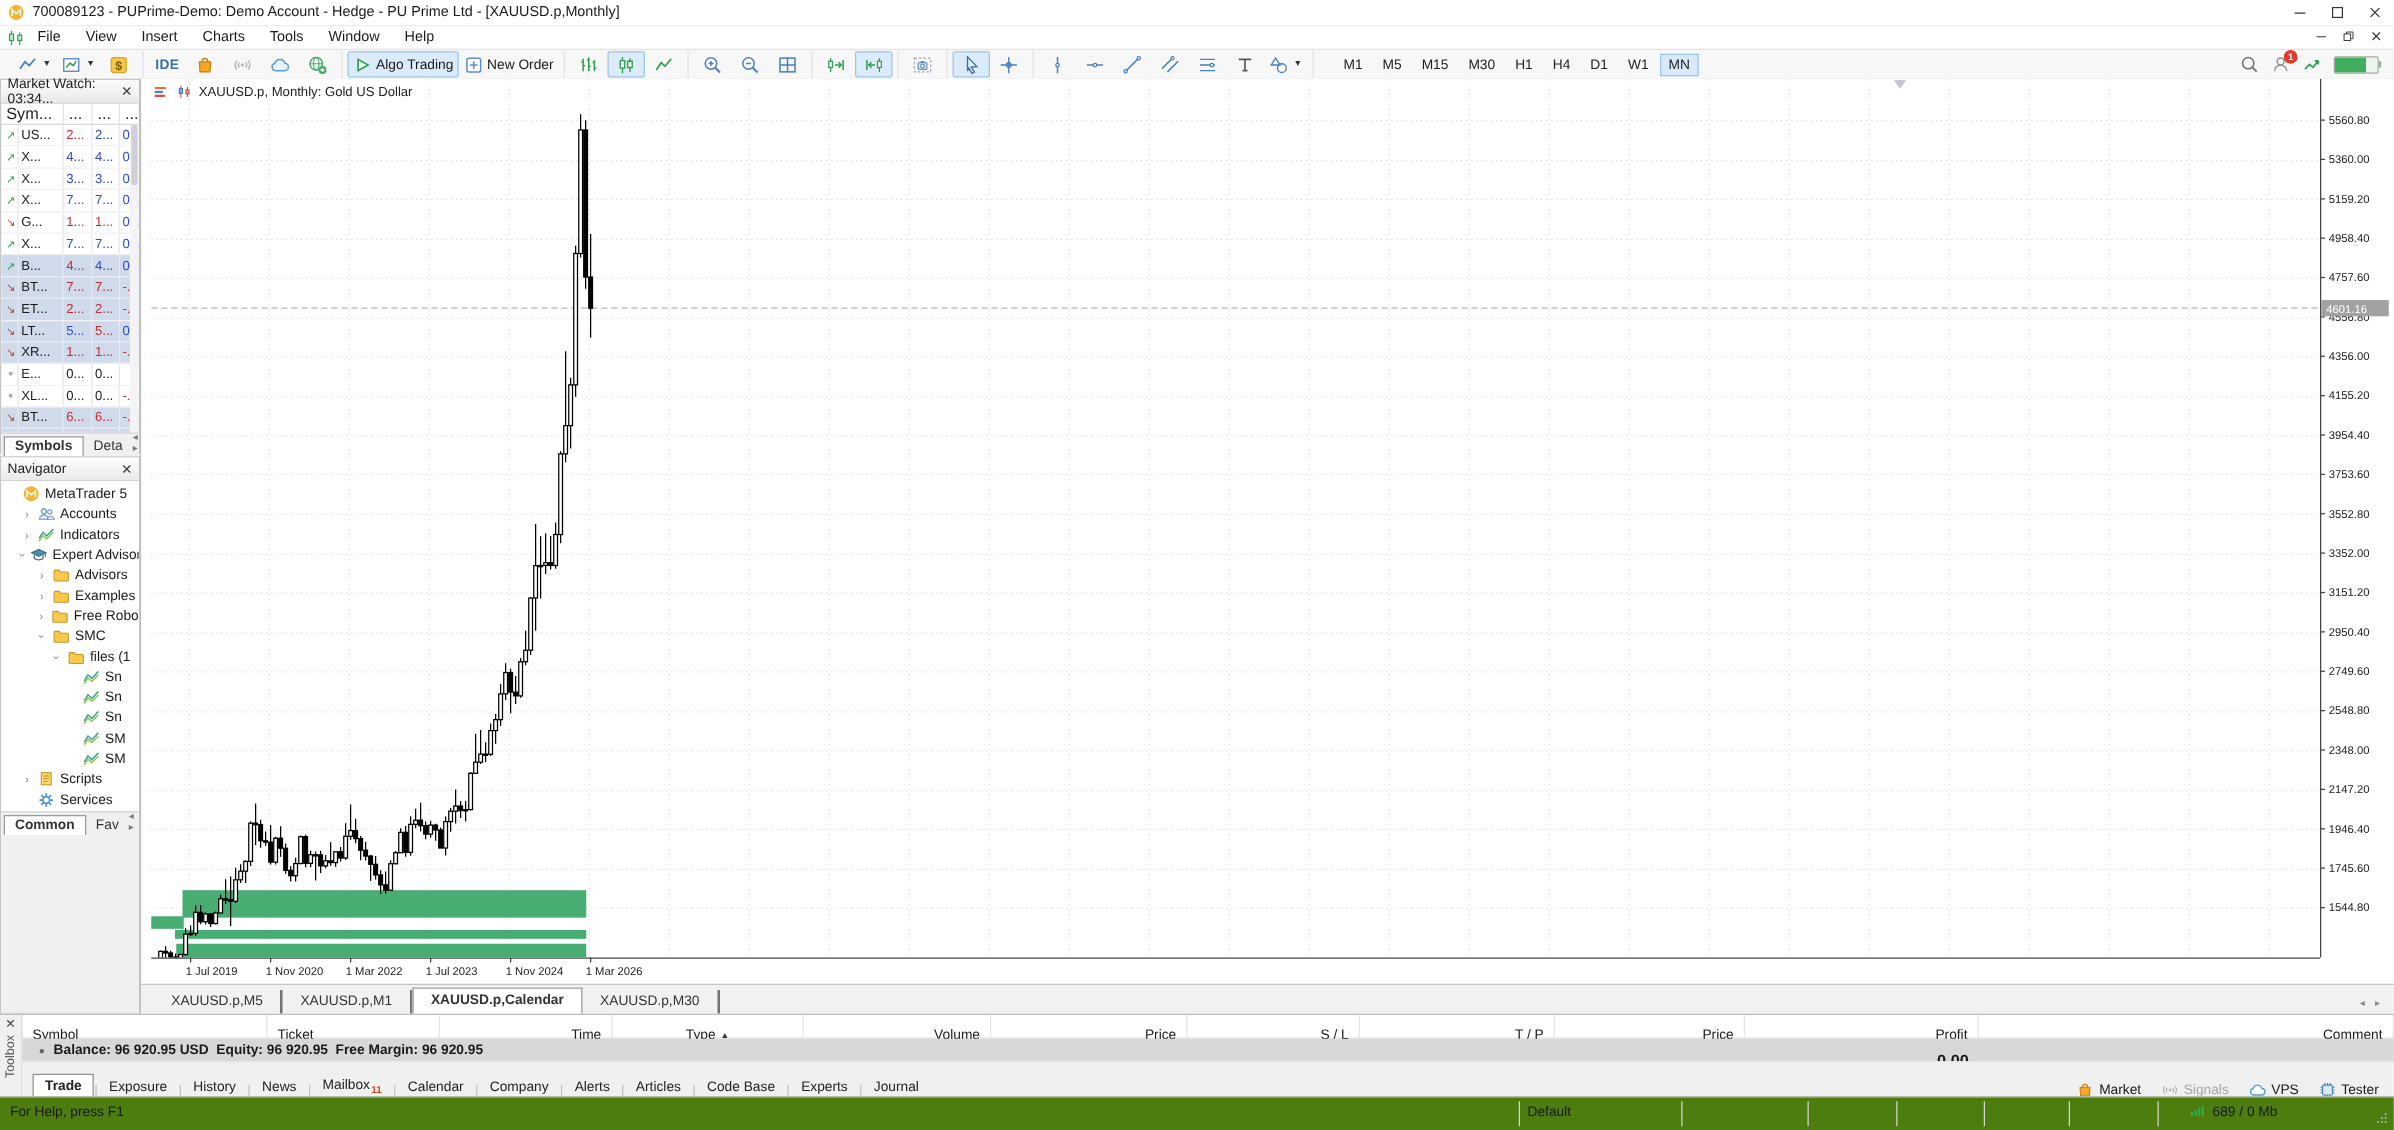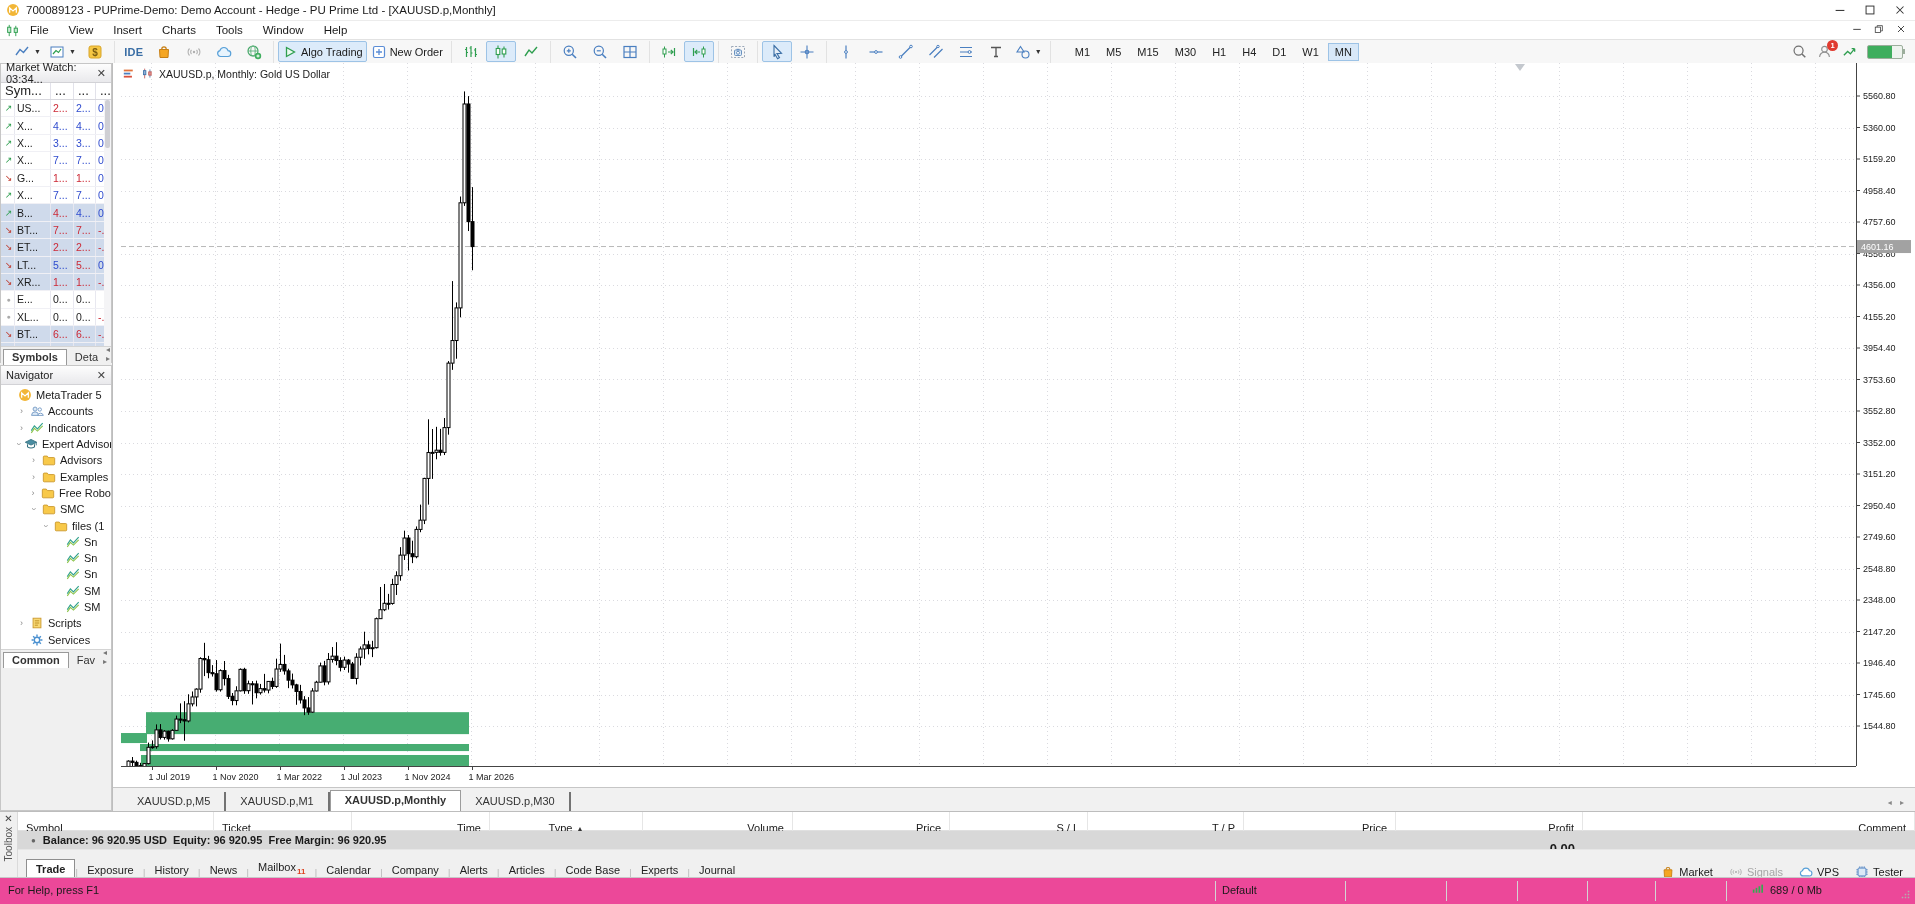--- a/index.html
+++ b/index.html
@@ -96,21 +96,21 @@
   #tbx-tabs{position:absolute;left:18px;right:0;top:37px;bottom:0;background:#f0f0f0;display:flex;
     align-items:flex-end;font-size:11px;border-top:1px solid #e6e6e6}
   .ttab{padding:3px 9px;color:#222;white-space:nowrap}
   .ttab.act{background:#fff;border:1px solid #8f8f8f;font-weight:bold;margin-left:8px}
   .tsep{color:#bdbdbd}
   .badge-sub{color:#d42;font-size:8px;vertical-align:sub;margin-left:1px;font-weight:bold}
   #tbx-right{margin-left:auto;display:flex;gap:16px;align-items:center;padding-right:12px}
   .svcitem{display:flex;align-items:center;gap:4px}
   .svcitem.dis{color:#a6a6a6}
   
-  #status{position:absolute;left:0;right:0;bottom:0;height:26px;background:#ec4899;border-top:1px solid #c8c8c8;font-size:11px}
+  #status{position:absolute;left:0;right:0;bottom:0;height:26px;background:#4d7c0f;border-top:1px solid #c8c8c8;font-size:11px}
   #st-help{position:absolute;left:8px;top:6px}
   #st-default{position:absolute;left:1222px;top:6px}
   .ssep{position:absolute;top:3px;width:1px;height:20px;background:#d4d4d4}
   #st-traffic{position:absolute;left:1752px;top:5px;display:flex;align-items:center;gap:5px}
   #st-grip{position:absolute;right:2px;bottom:2px}
 </style>
 </head>
 <body>
 
 <div id="titlebar">
@@ -1067,21 +1067,21 @@
             <rect x="3" y="4.5" width="3" height="5" fill="#8fb3d9" stroke="#3a6ea5"></rect>
             <path d="M11 3v10" stroke="#3a6ea5"></path>
             <rect x="9.5" y="6" width="3" height="4" fill="#e09a94" stroke="#c0504d"></rect>
           </svg>
         </span>
       <span>XAUUSD.p, Monthly:  Gold US Dollar</span>
     </div>
     <div id="chart-tabs">
         <div class="ctab">XAUUSD.p,M5</div>
         <div class="ctab">XAUUSD.p,M1</div>
-        <div class="ctab act">XAUUSD.p,Monthly</div>
+        <div class="ctab act">XAUUSD.p,Calendar</div>
         <div class="ctab">XAUUSD.p,M30</div>
         <span class="ctab-arrows">◂ ▸</span>
       </div>
   </div>
 </div>
 
 <div id="tbx">
   <div id="tbx-side">
     <span class="pclose">✕</span>
     <span class="vertical">Toolbox</span>

